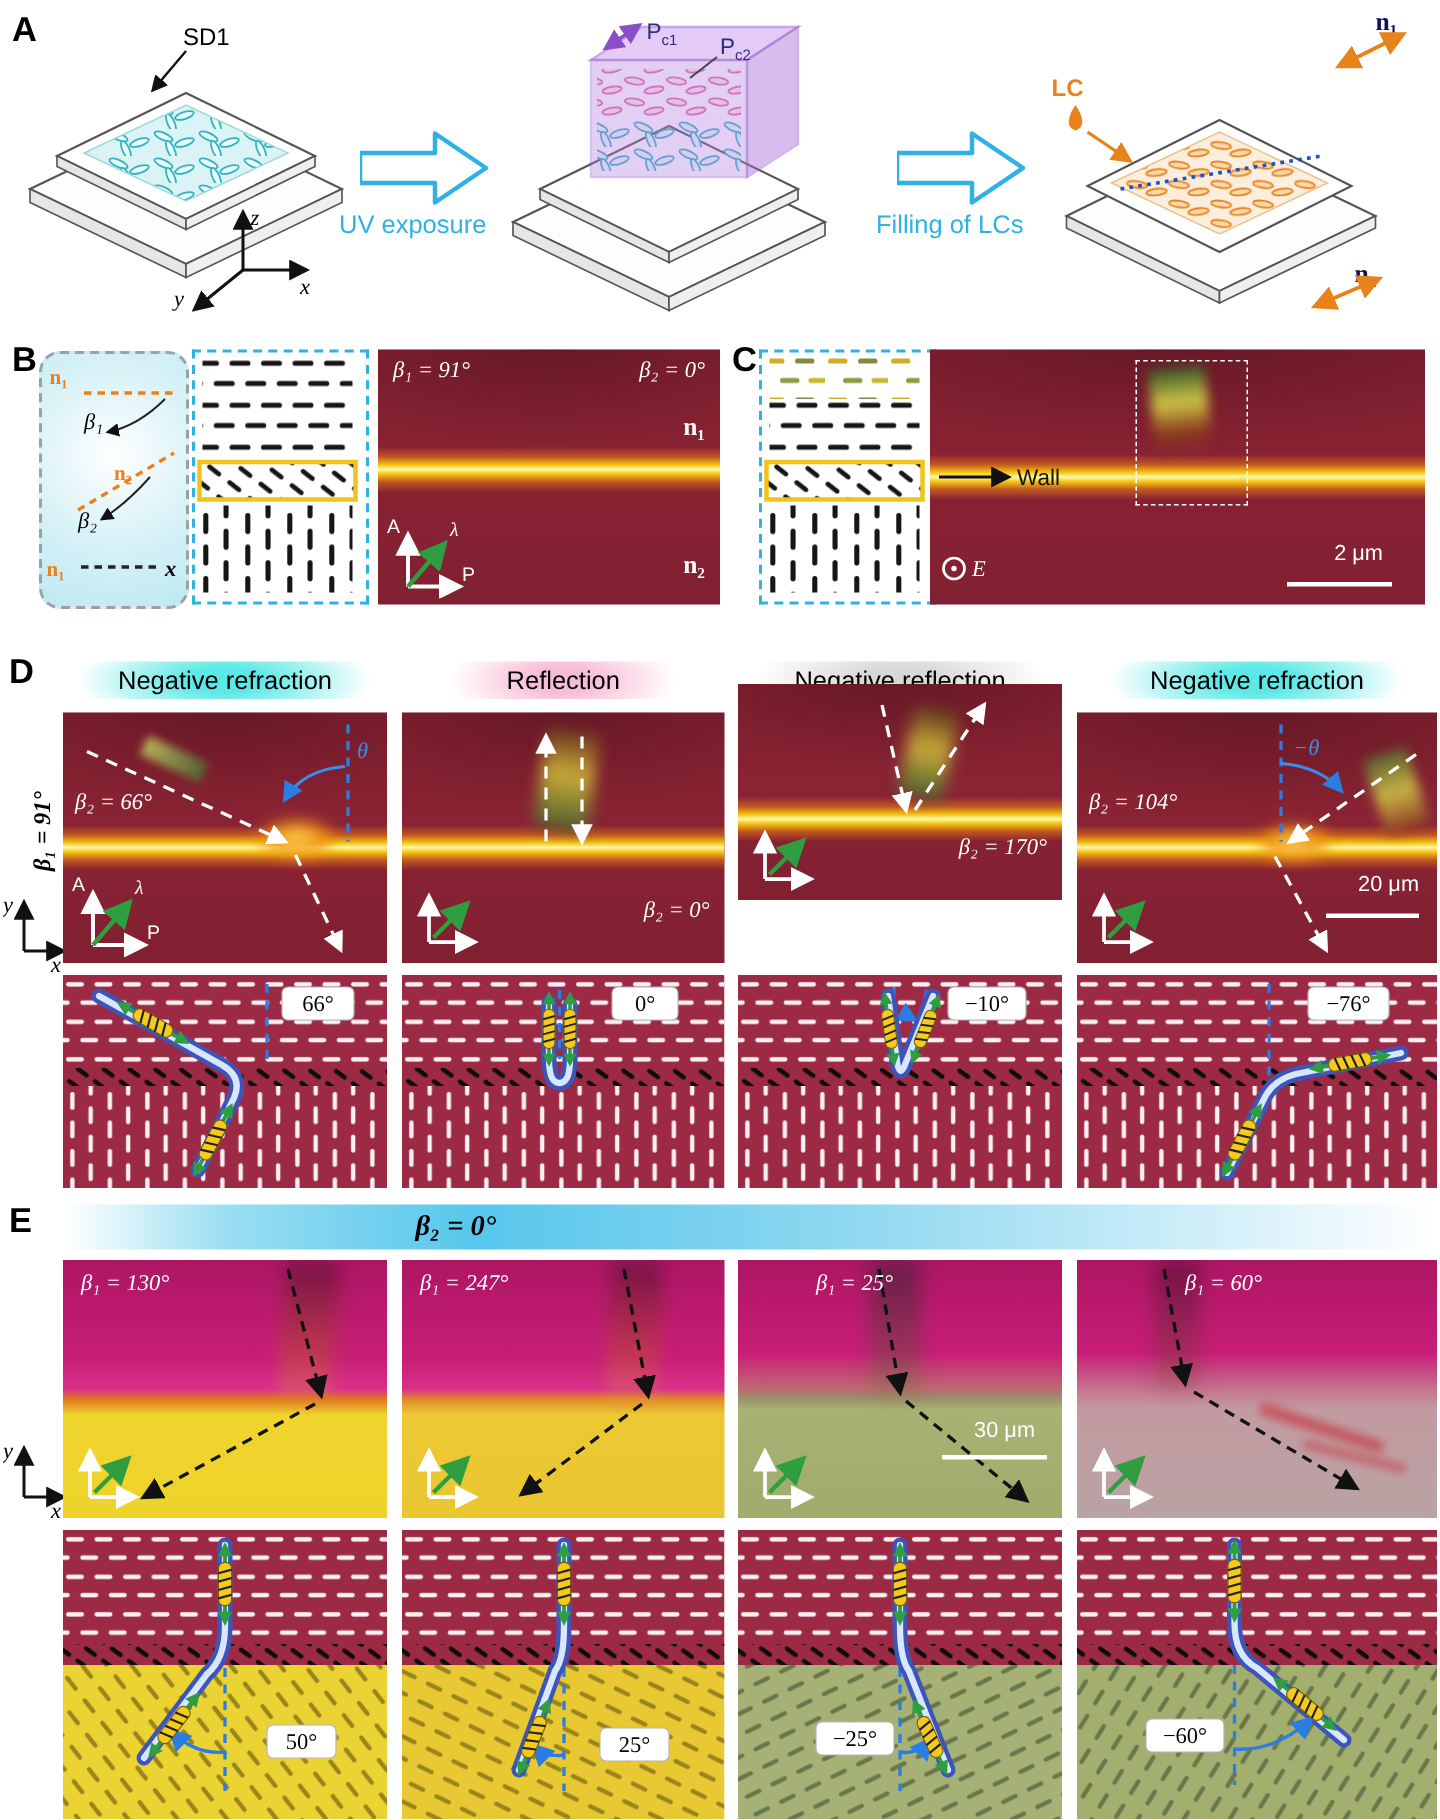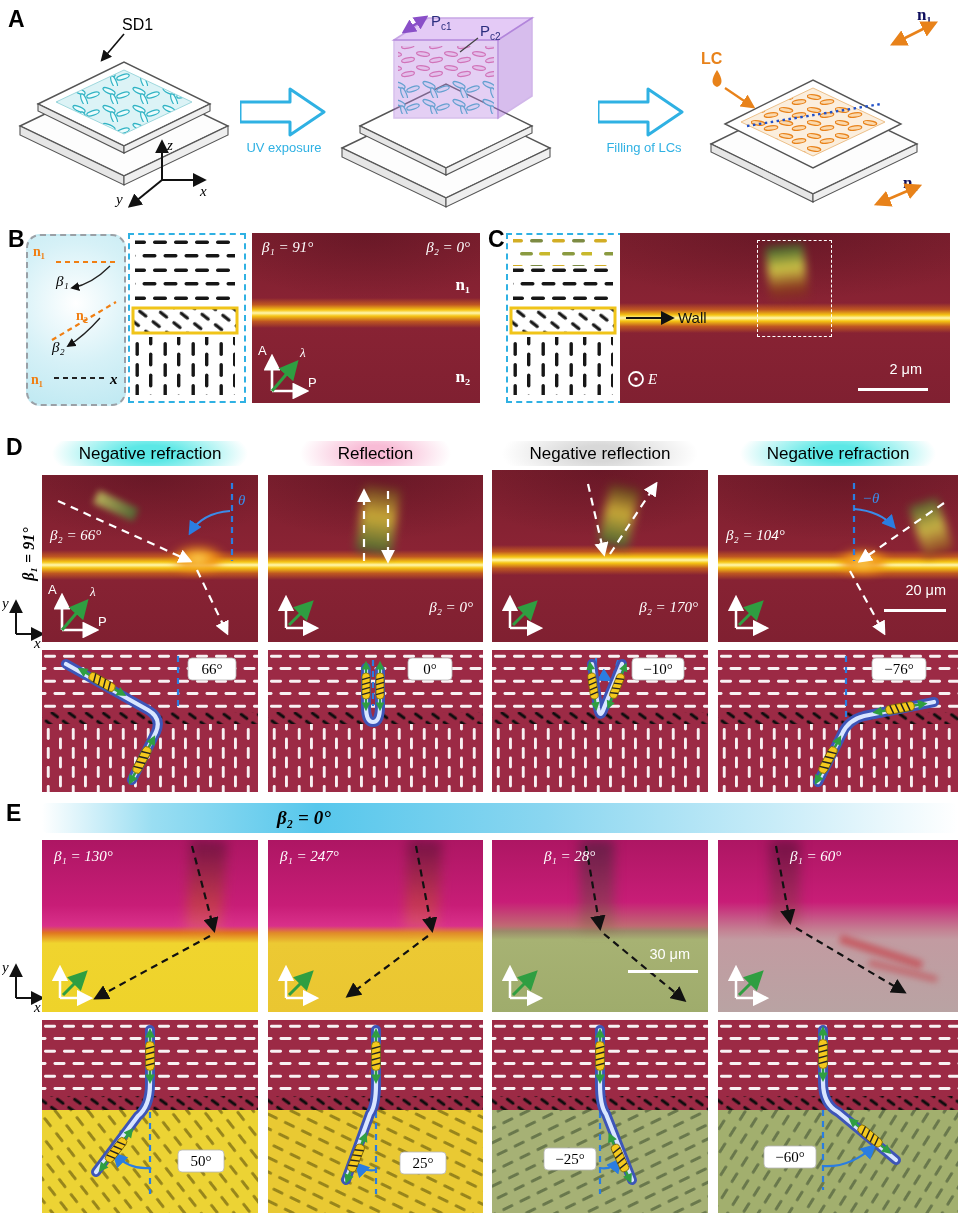--- a/index.html
+++ b/index.html
@@ -20,21 +20,21 @@
   .hdr-pink{background:radial-gradient(50% 130% at 50% 50%,#f8bcd6 25%,rgba(248,188,214,0) 100%)}
   .hdr-gray{background:radial-gradient(50% 130% at 50% 50%,#d8d8d8 25%,rgba(216,216,216,0) 100%)}
   .colwrap{position:absolute;border:2px dashed #2fb1e3;background:#fff}
   .blob{position:absolute;filter:blur(5px);border-radius:50%;pointer-events:none}
   .streak{position:absolute;filter:blur(6px);pointer-events:none}
   .beamO{fill:none;stroke:#3d55b8;stroke-width:10;stroke-linecap:round}
   .beamI{fill:none;stroke:#d9e6ff;stroke-width:4.2;stroke-linecap:round}
   .bdash{fill:none;stroke:#2a7de1;stroke-width:2.2;stroke-dasharray:6 5}
   .wdash{fill:none;stroke:#fff;stroke-width:2.2;stroke-dasharray:8 6}
   .kdash{fill:none;stroke:#111;stroke-width:2.2;stroke-dasharray:7 5}
-  .cyanlab{position:absolute;color:#2fb1e3;font-size:13px;text-align:center}
+  .cyanlab{position:absolute;color:#2fb1e3;font-size:17px;text-align:left}
   svg text{font-family:"Liberation Sans",sans-serif}
   .sti{font-style:italic;font-family:"Liberation Serif",serif}
   .ebar{position:absolute;left:42px;top:803px;width:916px;height:30px;border-radius:5px;display:flex;align-items:center;gap:55px;padding-left:235px;box-sizing:border-box;background:linear-gradient(90deg,rgba(140,220,244,0) 0%,#9adef2 12%,#57c7ec 30%,#8ad6f0 55%,#c8ecf8 80%,rgba(200,236,248,0) 100%)}
 </style>
 </head>
 <body>
 
 <div id="fig">
 
 <svg width="0" height="0" style="position:absolute" aria-hidden="true">
@@ -338,21 +338,21 @@
   <svg class="svgabs" style="left:0;top:0" width="215" height="167" viewBox="0 0 215 167">
     <path class="wdash" d="M96,86 V16" marker-end="url(#aW)"></path>
     <path class="wdash" d="M120,16 V86" marker-end="url(#aW)"></path>
   </svg>
   <span class="mlab" style="right:10px;bottom:26px">β₂ = 0°</span>
   <svg class="svgabs" style="left:6px;bottom:6px" width="50" height="48">
         <use href="#cornerGlyph" transform="translate(12,40)"></use>
       </svg>
 </div>
 
-<div class="mic mic-red" style="left:492px;top:470px;width:216px;height:172px">
+<div class="mic mic-red" style="left:492px;top:456px;width:216px;height:144px">
   <div class="wall" style="top:75px"></div>
   <div class="streak" style="left:112px;top:16px;width:30px;height:60px;transform:rotate(12deg);background:linear-gradient(180deg,#5a3a1a,#d8c23a 45%,#3f6a2f);opacity:.85;filter:blur(5px)"></div>
   <svg class="svgabs" style="left:0;top:0" width="216" height="167" viewBox="0 0 216 167">
     <path class="wdash" d="M96,14 L112,84" marker-end="url(#aW)"></path>
     <path class="wdash" d="M118,84 L164,14" marker-end="url(#aW)"></path>
   </svg>
   <span class="mlab" style="right:10px;bottom:26px">β₂ = 170°</span>
   <svg class="svgabs" style="left:6px;bottom:6px" width="50" height="48">
         <use href="#cornerGlyph" transform="translate(12,40)"></use>
       </svg>
@@ -479,21 +479,21 @@
         <use href="#cornerGlyph" transform="translate(12,40)"></use>
       </svg>
 </div>
 
 <div class="mic" style="left:492px;top:840px;width:216px;height:172px;background:linear-gradient(180deg,#ad1663 0%,#c81d77 36%,#c06a73 50%,#9c8a6a 53%,#a7b273 58%,#9fac6c 100%)">
   <div class="streak" style="left:88px;top:0;width:34px;height:90px;background:linear-gradient(180deg,rgba(50,30,50,.55),rgba(120,120,60,.35))"></div>
   <svg class="svgabs" style="left:0;top:0" width="216" height="172" viewBox="0 0 216 172">
     <path class="kdash" d="M94,6 L108,88" marker-end="url(#aK)"></path>
     <path class="kdash" d="M112,94 L192,160" marker-end="url(#aK)"></path>
   </svg>
-  <span class="mlab" style="left:52px;top:8px">β₁ = 28°</span>
+  <span class="mlab" style="left:52px;top:8px">β₁ = 25°</span>
   <span class="sct" style="right:18px;top:106px">30 μm</span>
   <div class="scalebar" style="right:10px;top:130px;width:70px"></div>
   <svg class="svgabs" style="left:6px;bottom:6px" width="50" height="48">
         <use href="#cornerGlyph" transform="translate(12,40)"></use>
       </svg>
 </div>
 
 <div class="mic" style="left:718px;top:840px;width:240px;height:172px;background:linear-gradient(180deg,#ad1663 0%,#c81d77 36%,#c47f92 52%,#c29ba1 58%,#b9a3a3 100%)">
   <div class="streak" style="left:52px;top:0;width:30px;height:85px;background:linear-gradient(180deg,rgba(60,10,40,.5),rgba(150,80,70,.4))"></div>
   <div class="streak" style="left:120px;top:108px;width:86px;height:8px;transform:rotate(18deg);background:rgba(200,30,40,.55);filter:blur(3px)"></div>

